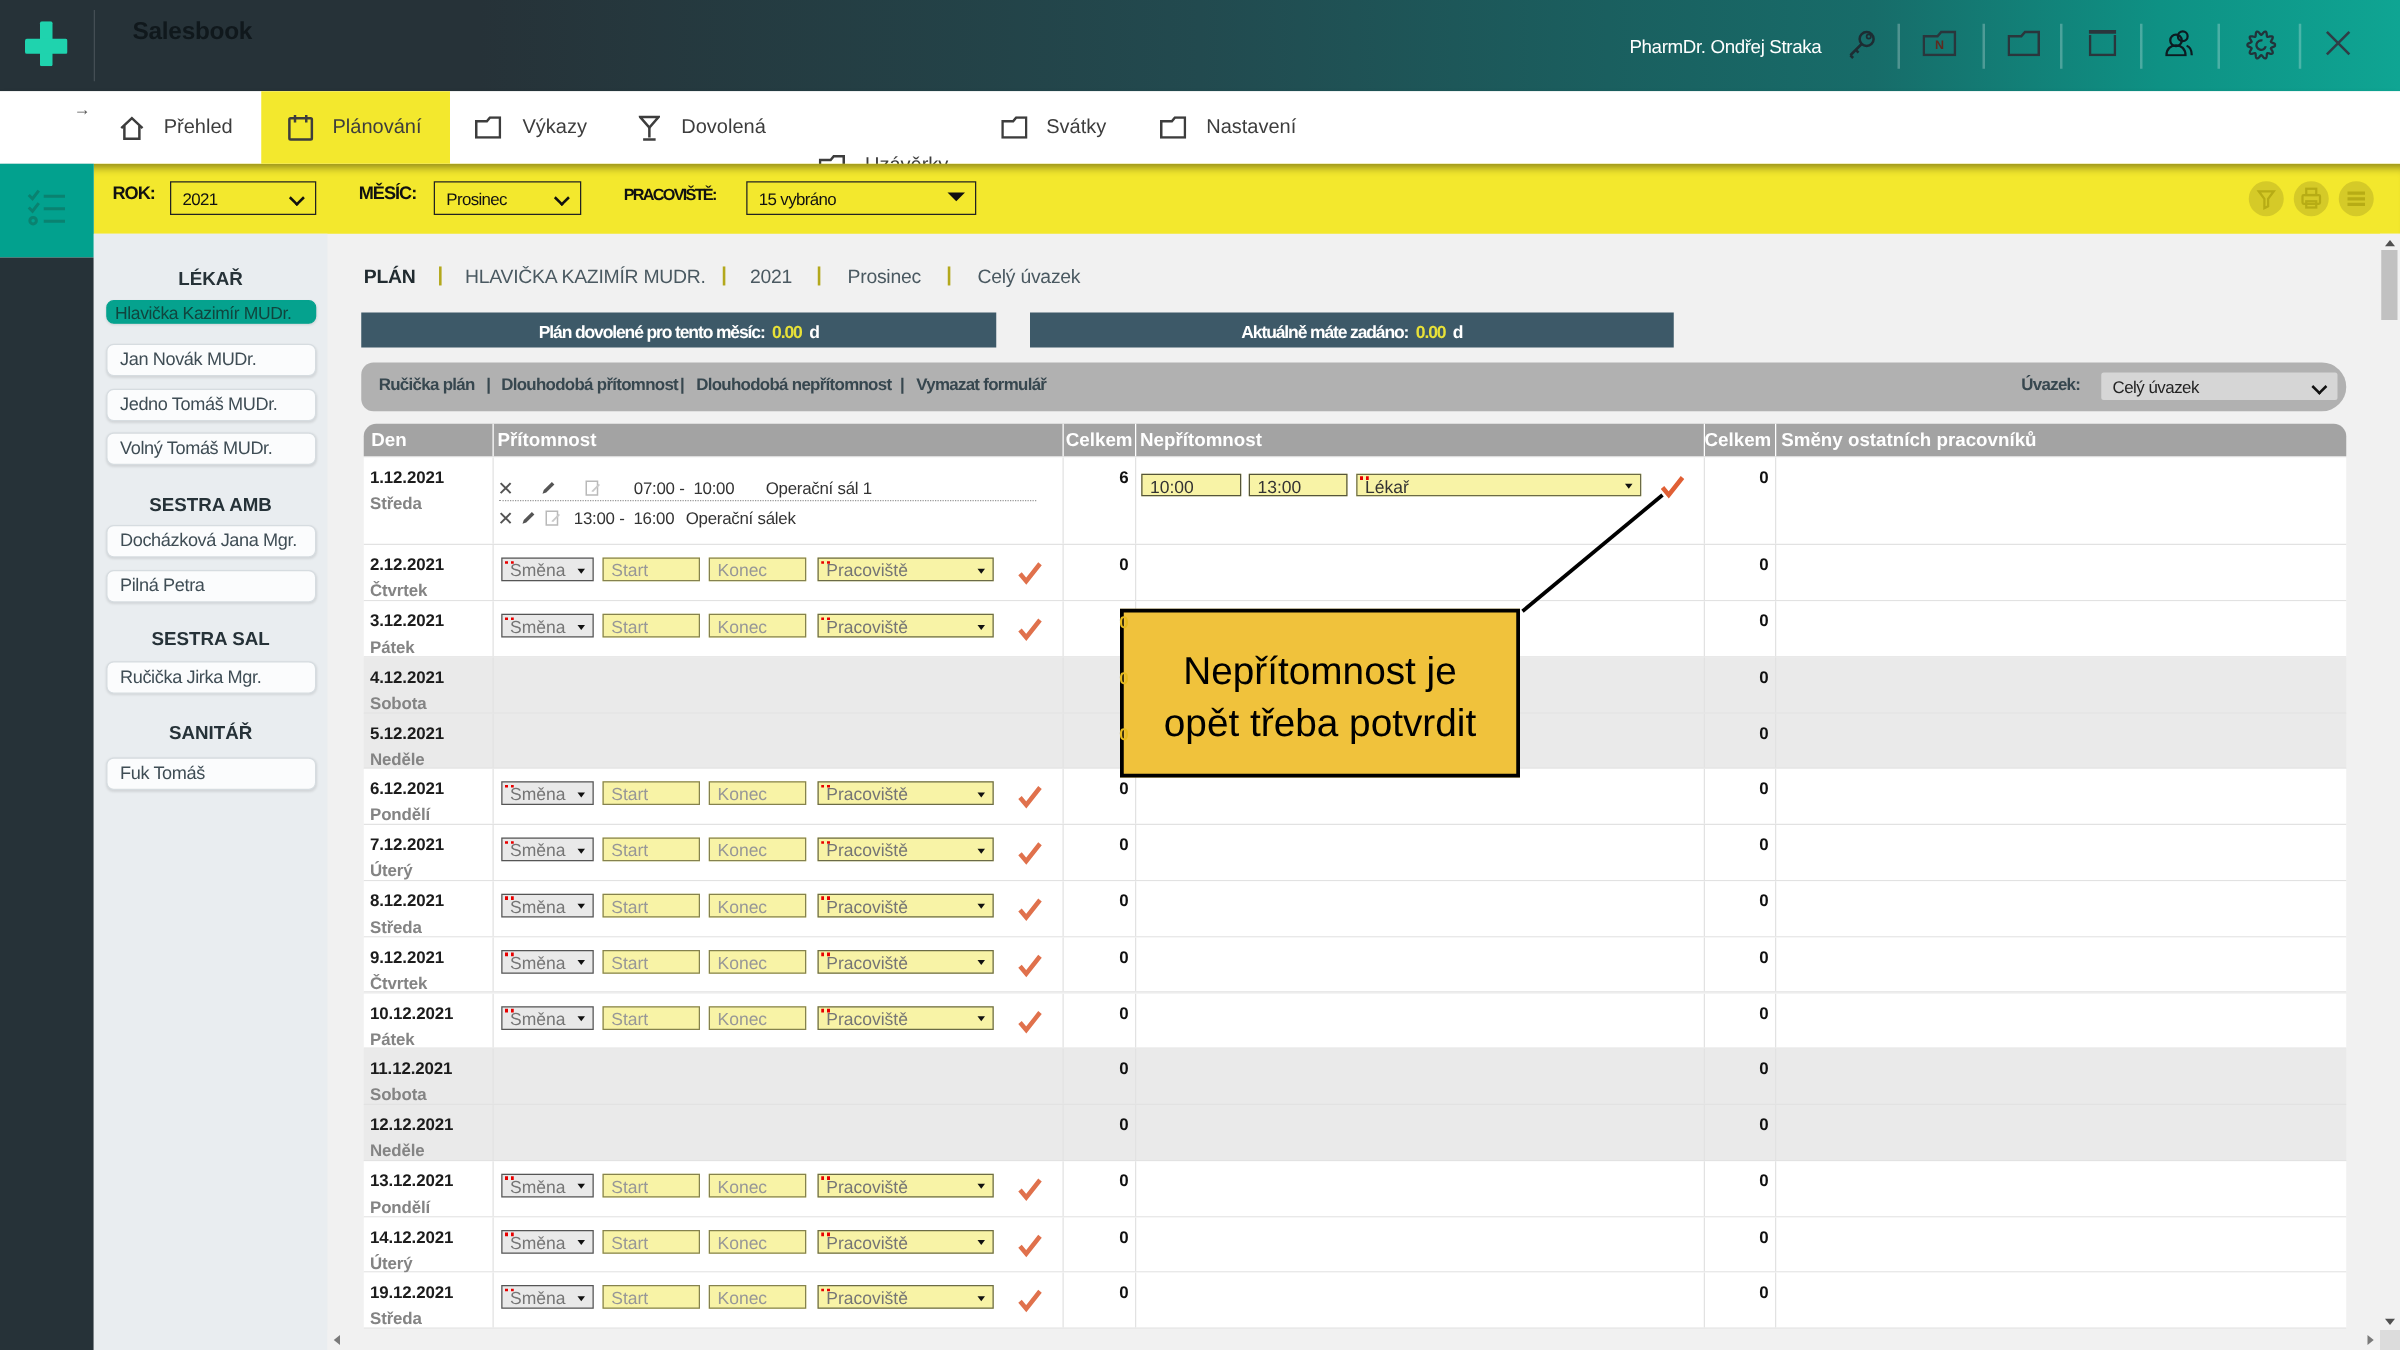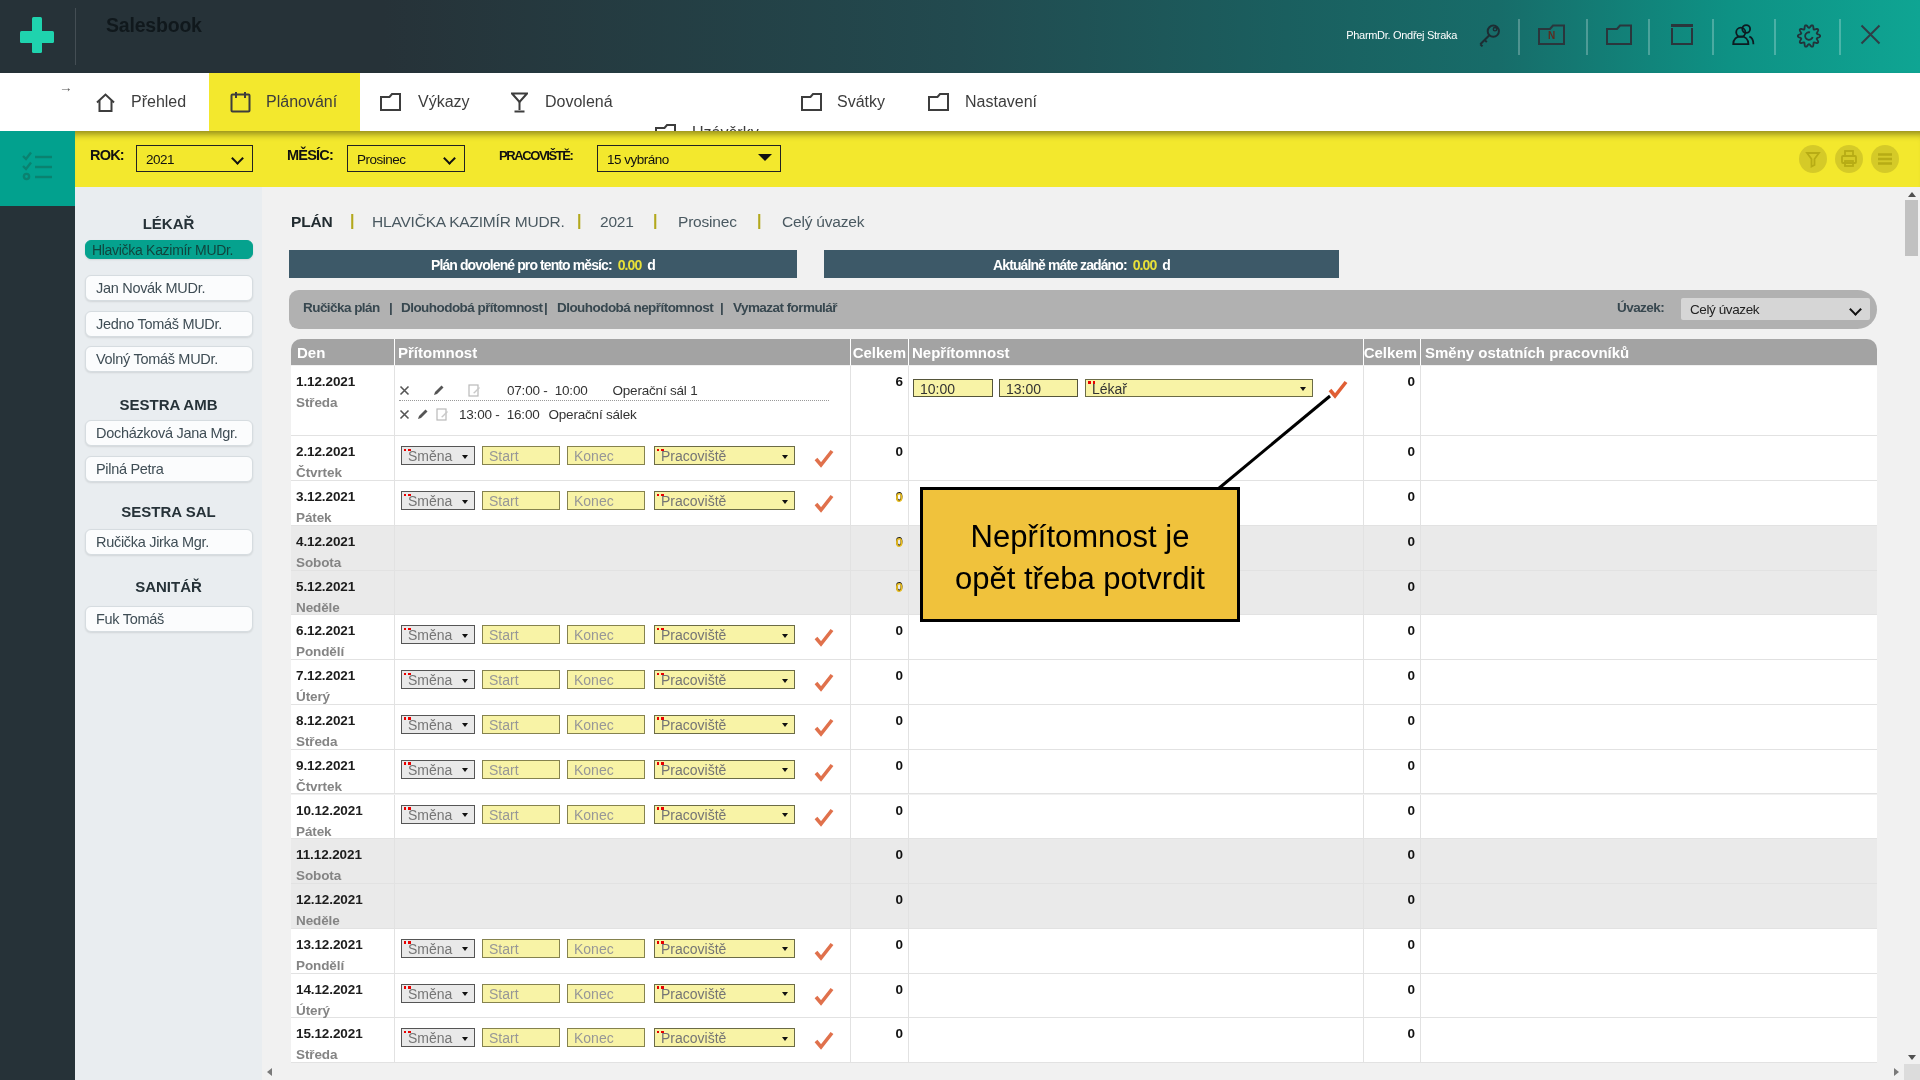--- a/index.html
+++ b/index.html
@@ -1,21 +1,21 @@
 <!DOCTYPE html>
 <html><head><meta charset="utf-8">
 <style>
 *{margin:0;padding:0;box-sizing:border-box;}
 html,body{width:1920px;height:1080px;overflow:hidden;font-family:"Liberation Sans",sans-serif;}
 #app{position:relative;width:1920px;height:1080px;background:#f1f1f1;overflow:hidden;}
 
 #hdr{position:absolute;left:0;top:0;width:1920px;height:73px;background:linear-gradient(90deg,#263238 0%,#263238 20%,#224a4f 50%,#1a5f5f 67%,#176c69 78%,#0e9184 90%,#0fa593 100%);}
 #hdr .brand{position:absolute;left:106px;top:14px;font-size:19.5px;font-weight:bold;color:#10181c;letter-spacing:-0.2px;}
 #hdr .hdiv{position:absolute;left:75px;top:8px;width:1px;height:57px;background:rgba(255,255,255,0.14);}
-#hdr .user{position:absolute;right:463px;top:29px;font-size:11px;letter-spacing:-0.3px;color:#fff;}
+#hdr .user{position:absolute;right:463px;top:29px;font-size:15px;letter-spacing:-0.3px;color:#fff;}
 .hsep{position:absolute;top:19px;width:2px;height:36px;background:rgba(255,255,255,0.25);}
 .hico{position:absolute;top:24px;}
 
 #nav{position:absolute;left:0;top:73px;width:1920px;height:58px;background:#fff;box-shadow:0 3px 5px rgba(0,0,0,0.18);}
 .navitem{position:absolute;top:73px;height:58px;display:flex;align-items:center;color:#3d3d3d;font-size:16px;}
 .navitem svg{margin-right:0px;}
 #tab-plan{position:absolute;left:209px;top:73px;width:151px;height:58px;background:#f3e82d;}
 
 #ybar{position:absolute;left:75px;top:131px;width:1845px;height:56px;background:#f3e82d;box-shadow:inset 0 9px 7px -6px rgba(0,0,0,0.42);}
 #ybar label{position:absolute;top:16px;font-size:14.5px;font-weight:bold;color:#111;letter-spacing:-0.8px;}
@@ -65,21 +65,21 @@
 .entry .tm{margin-right:9px;}
 .dotline{position:absolute;left:5px;width:430px;height:0;border-top:1px dotted #999;}
 .chk{display:block;}
 
 #vsb{position:absolute;left:1904px;top:187px;width:16px;height:877px;background:#f1f1f1;}
 #vsb .thumb{position:absolute;left:1px;top:13px;width:13px;height:56px;background:#c1c1c1;}
 #hsb{position:absolute;left:262px;top:1064px;width:1642px;height:16px;background:#f1f1f1;}
 #corner{position:absolute;left:1904px;top:1064px;width:16px;height:16px;background:#dcdcdc;}
 .sbarrow{position:absolute;width:0;height:0;}
 
-#callout{position:absolute;left:896px;top:487px;width:320px;height:135px;background:#f0c23c;border:3px solid #000;z-index:30;margin-left:24px;}
+#callout{position:absolute;left:896px;top:487px;width:320px;height:135px;background:#f0c23c;border:3px solid #000;z-index:30;}
 #callout div{width:100%;text-align:center;font-size:31px;color:#000;line-height:42px;padding-top:26px;font-family:"Liberation Sans",sans-serif;}
 #lineov{position:absolute;left:0;top:0;z-index:29;pointer-events:none;}
 </style></head>
 <body>
 <div id="app">
 
 <div id="hdr">
   <svg style="position:absolute;left:20px;top:17px;" width="34" height="36" viewBox="0 0 34 36">
         <rect x="12" y="0" width="10" height="36" rx="1.5" fill="#1fd3ae"></rect>
         <rect x="0" y="14" width="34" height="12" rx="1.5" fill="#1fd3ae"></rect>
@@ -587,21 +587,21 @@
       <div class="num c1" style="top:8px;">0</div>
       <div class="num c2" style="top:8px;">0</div>
       <div class="vline" style="left:103px;"></div>
       <div class="vline" style="left:559px;"></div>
       <div class="vline" style="left:617px;"></div>
       <div class="vline" style="left:1072px;"></div>
       <div class="vline" style="left:1129px;"></div>
     </div>
 <div class="row" style="top:1018.3px;height:44.77px;">
       <div class="date">
-        <b>15.12.2021</b>
+        <b>19.12.2021</b>
         <span>Středa</span>
       </div>
   <div class="sel smena" style="left:110px;top:10px;width:74px;"><span class="req"></span>Směna<span class="tri"></span></div>
   <div class="inp" style="left:191px;top:10px;width:78px;">Start</div>
   <div class="inp" style="left:276px;top:10px;width:78px;">Konec</div>
   <div class="sel praco" style="left:363px;top:10px;width:141px;"><span class="req"></span>Pracoviště<span class="tri"></span></div>
   <div style="position:absolute;left:522px;top:11px;">
         <svg class="chk" width="22" height="22" viewBox="0 0 22 22">
           <path d="M3 12 L8 18 L19 4" stroke="#e0714c" stroke-width="3.6" fill="none" stroke-linecap="butt"></path>
         </svg>

